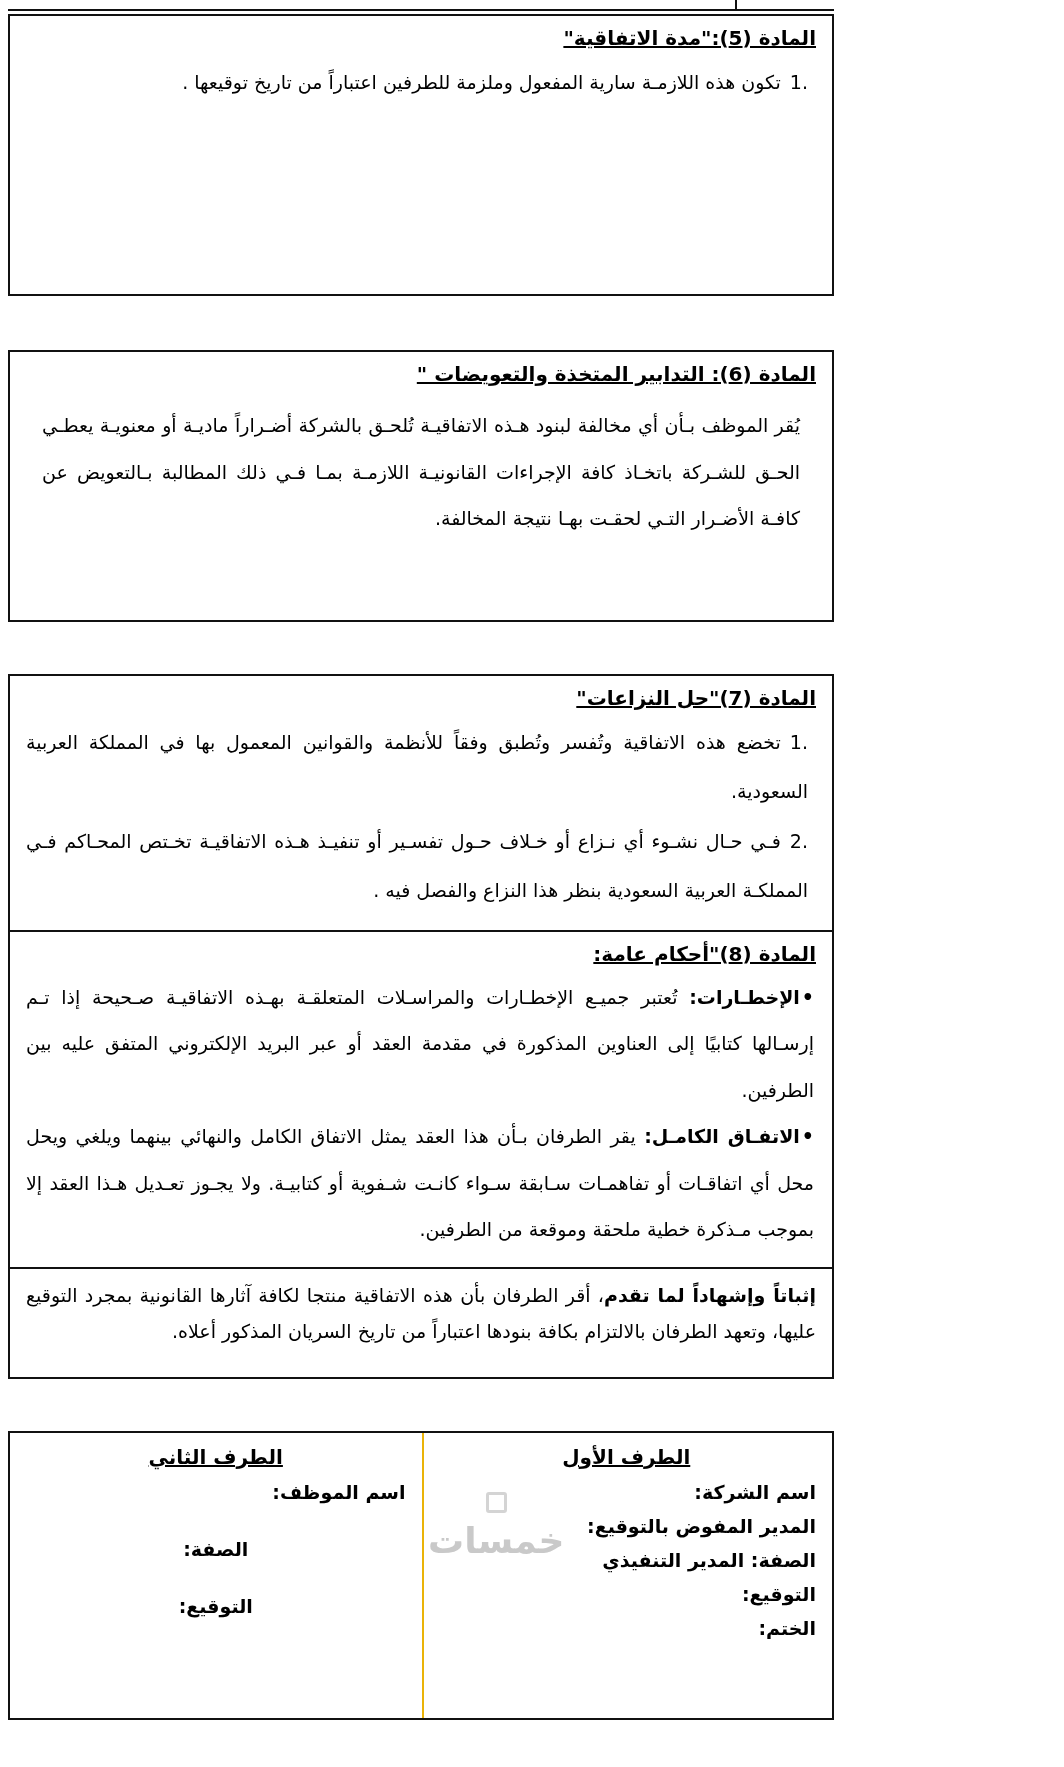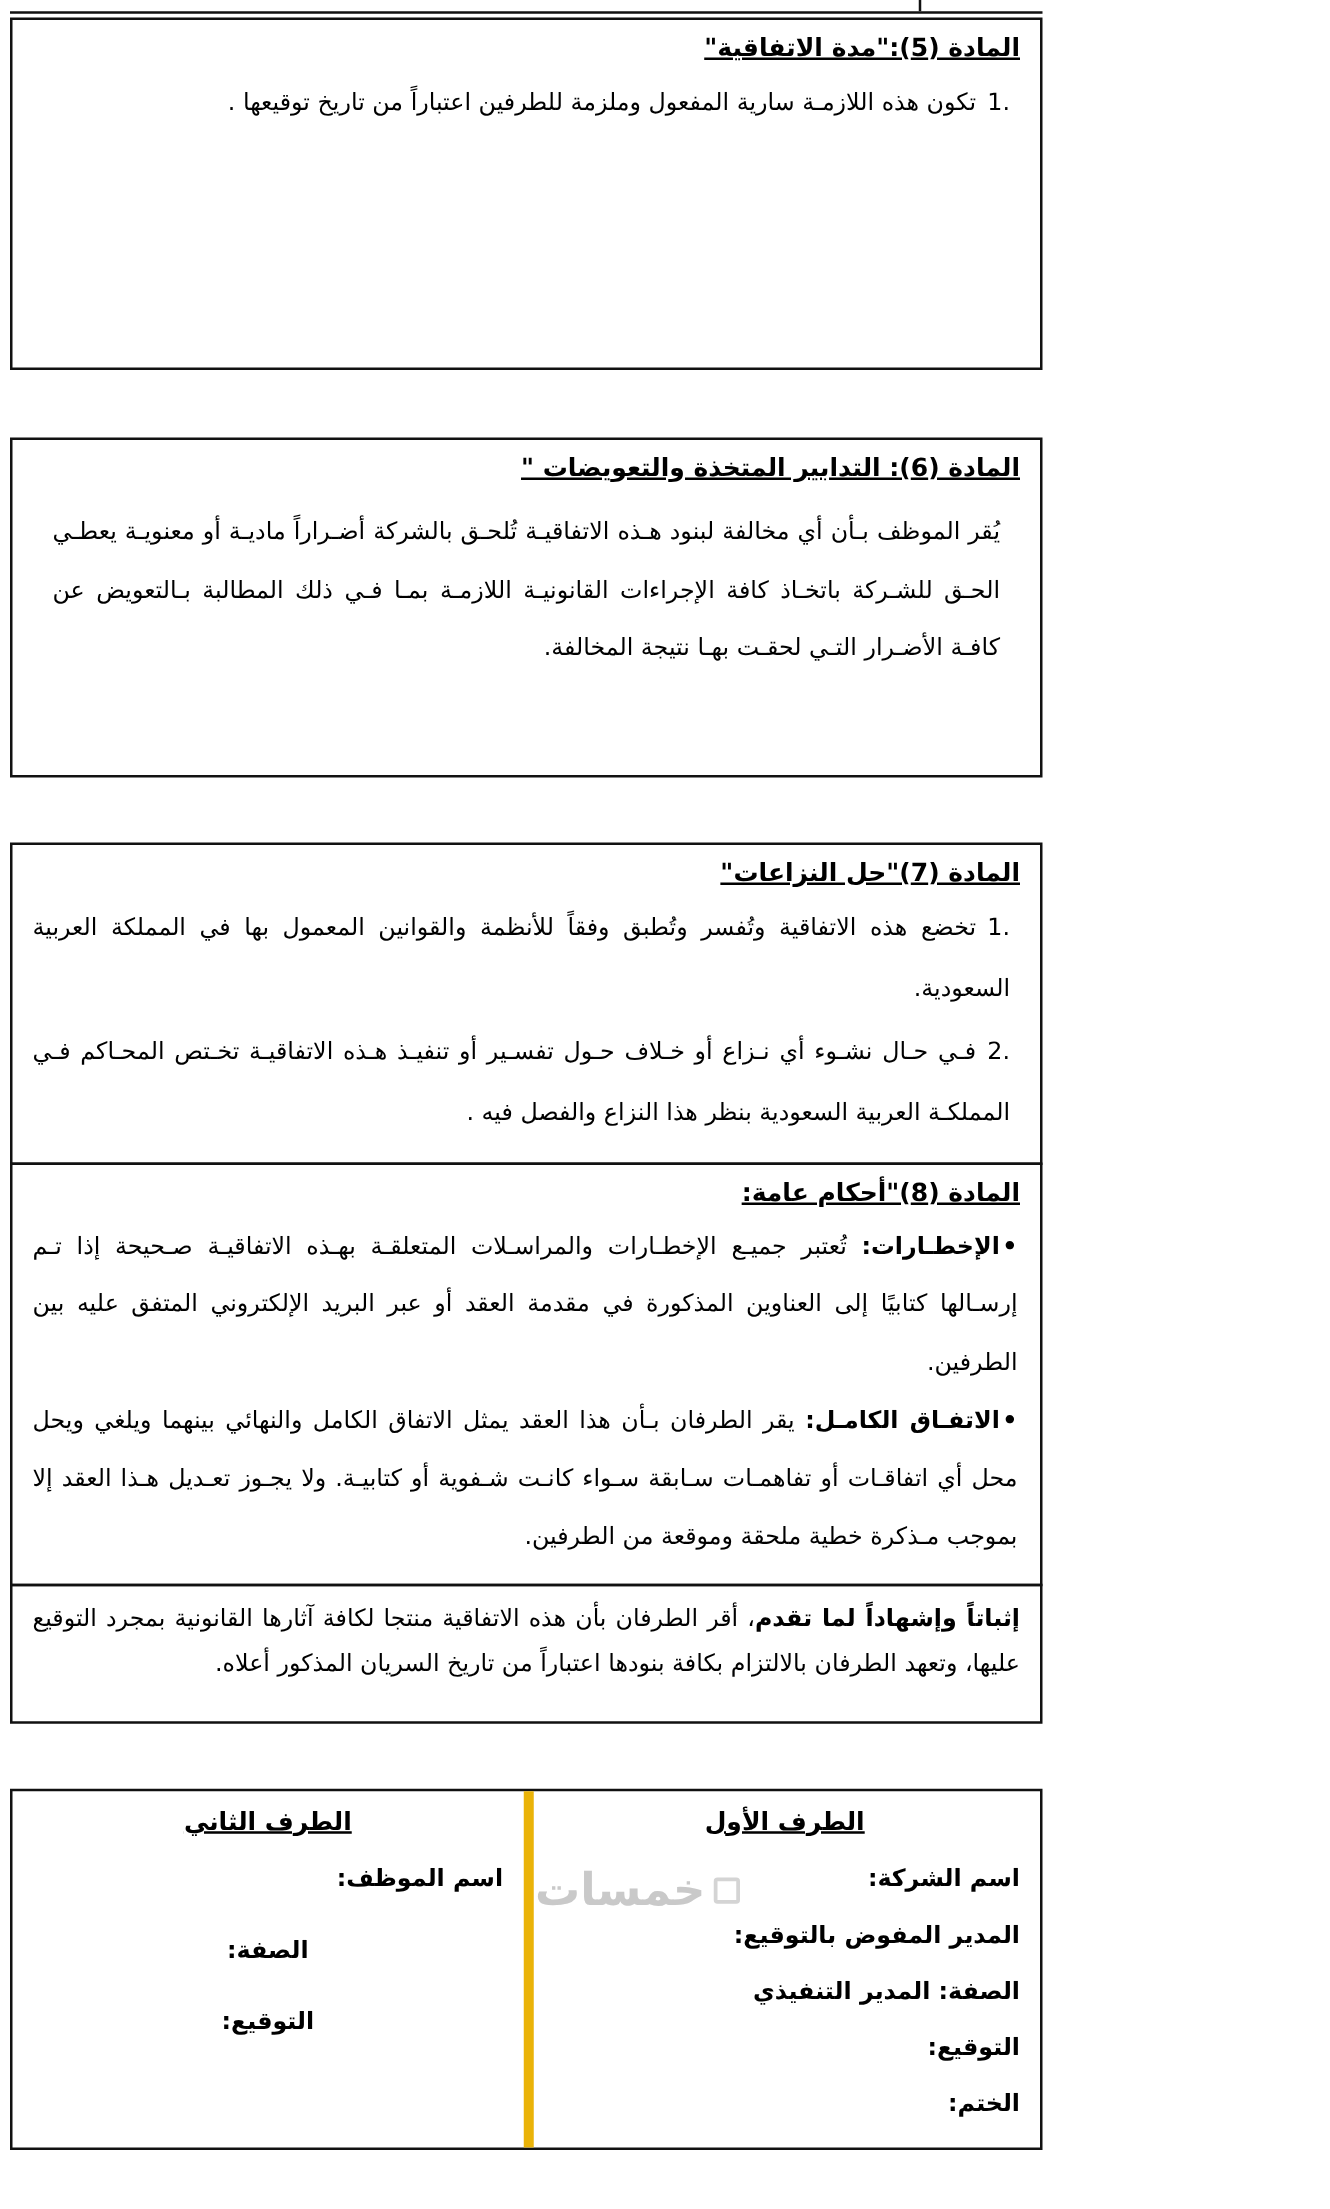--- a/index.html
+++ b/index.html
@@ -22,28 +22,28 @@
   .num-item{font-size:19px;line-height:2.6;text-align:justify;padding:0 10px 0 2px;margin:0;}
   .num{direction:ltr;unicode-bidi:isolate;margin-left:9px;}
   .para{font-size:19px;line-height:2.45;text-align:justify;padding:0 2px;margin:16px;}
   .bullet-item{font-size:19px;line-height:2.45;text-align:justify;padding:0 4px 0 2px;margin:0;}
   .bullet{font-weight:bold;margin-left:2px;}
   .lead{font-weight:bold;}
   .closing-text{font-size:19px;line-height:1.9;text-align:justify;padding:0 2px;margin:0;}
 
   .sig-table{display:flex;border:2px solid #111;margin-top:52px;height:285px;}
   .sig-cell{flex:1;padding:10px 16px;}
-  .sig-cell.first{border-left:8px solid #eab308;padding-left:13px;}
+  .sig-cell.first{border-left:2px solid #eab308;padding-left:13px;}
   .sig-title{text-align:center;font-weight:bold;text-decoration:underline;
              font-size:20px;margin:2px 0 10px;}
-  .sig-row{font-weight:bold;font-size:19px;margin-top:23px;}
+  .sig-row{font-weight:bold;font-size:19px;margin-top:12px;}
   .sig-row.gap-lg{margin-top:35px;text-align:center;}
 
   .watermark{position:absolute;left:428px;top:1492px;display:flex;align-items:center;
-             gap:7px;color:#c9c9c9;z-index:5;}
+             gap:7px;color:#c9c9c9;z-index:5;flex-direction:column;}
   .wm-text{font-size:36px;font-weight:bold;letter-spacing:1px;}
   .wm-box{width:15px;height:15px;border:3px solid #d4d4d4;border-radius:3px;display:inline-block;}
 </style>
 </head>
 <body>
 
 <div class="page">
   <div class="content">
 
     <div class="remnant">

